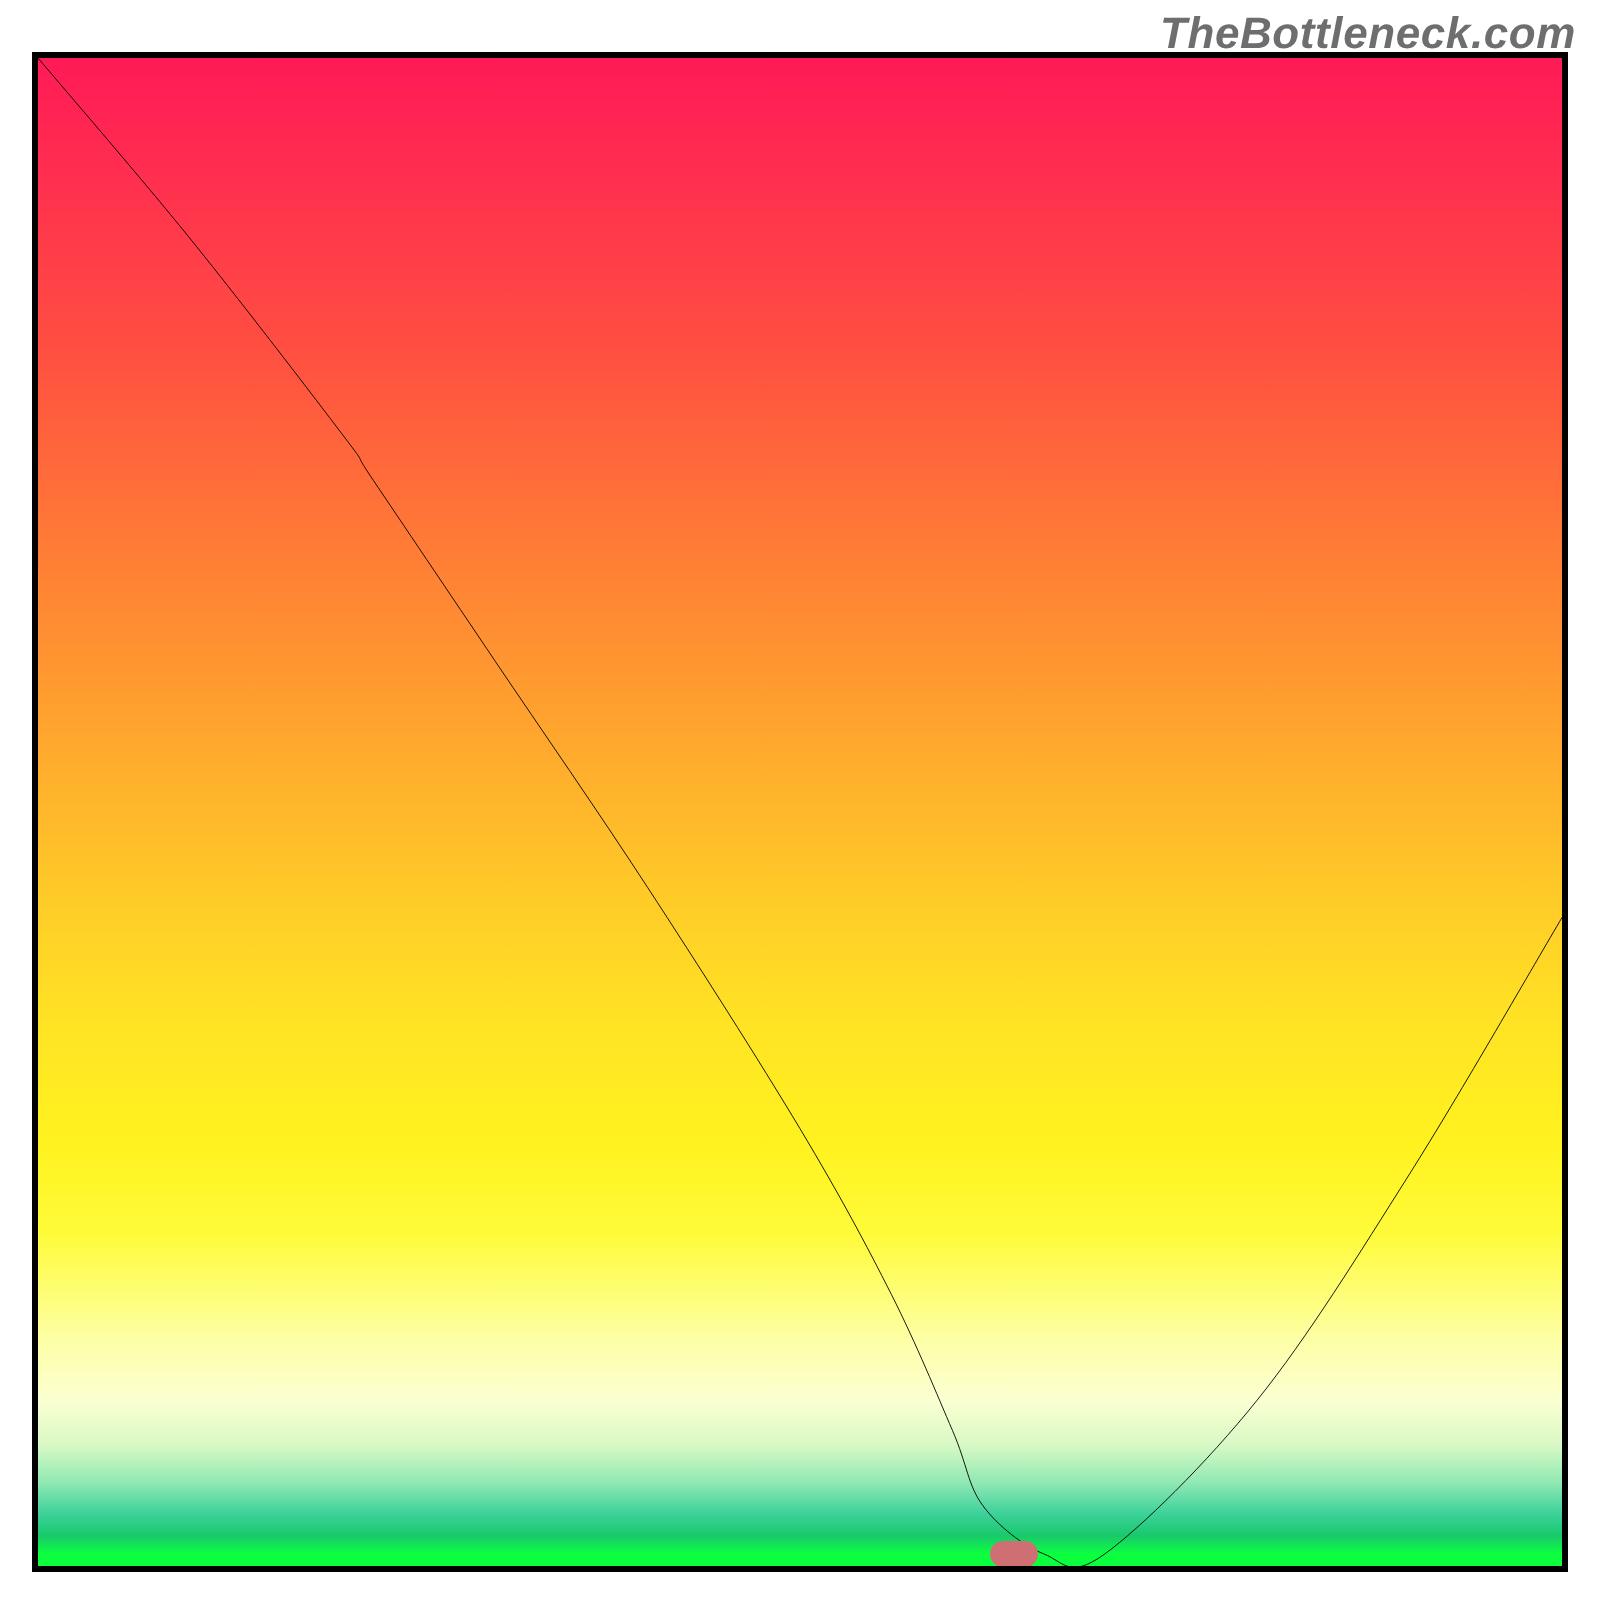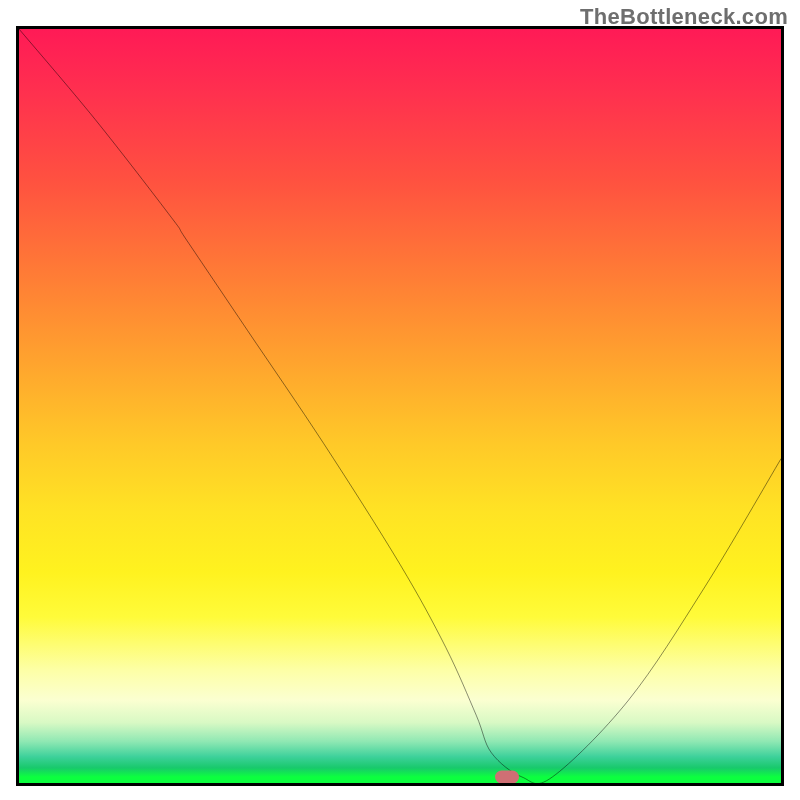--- a/index.html
+++ b/index.html
@@ -7,20 +7,21 @@
     padding: 0;
     width: 800px;
     height: 800px;
     background: #ffffff;
     font-family: Arial, Helvetica, sans-serif;
   }
   .chart-wrap {
     position: relative;
     width: 800px;
     height: 800px;
+    font-style: italic;
   }
   .watermark {
     position: absolute;
     top: 4px;
     right: 12px;
     font-size: 22px;
     font-weight: 600;
     color: #6e6e6e;
     letter-spacing: 0.3px;
     z-index: 10;

